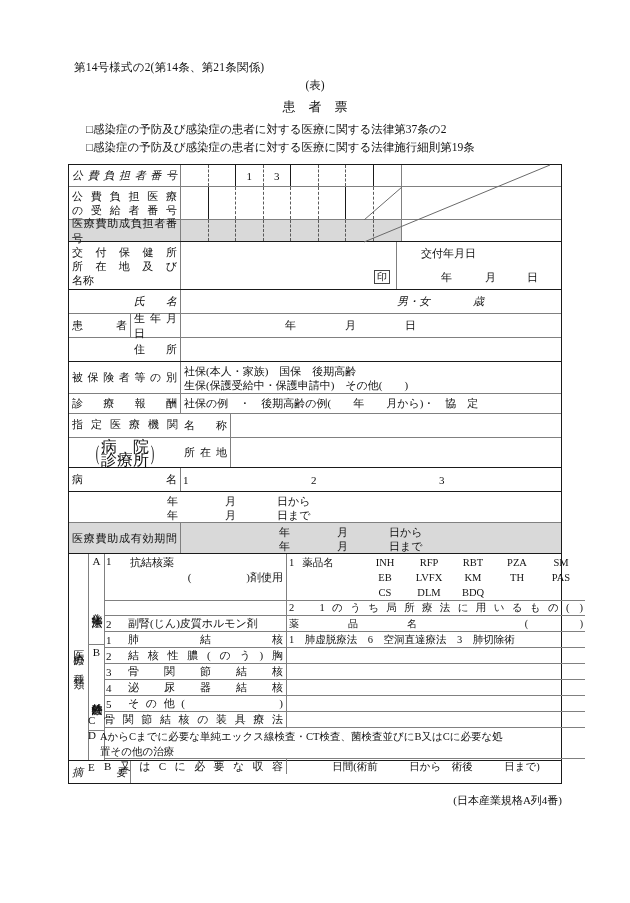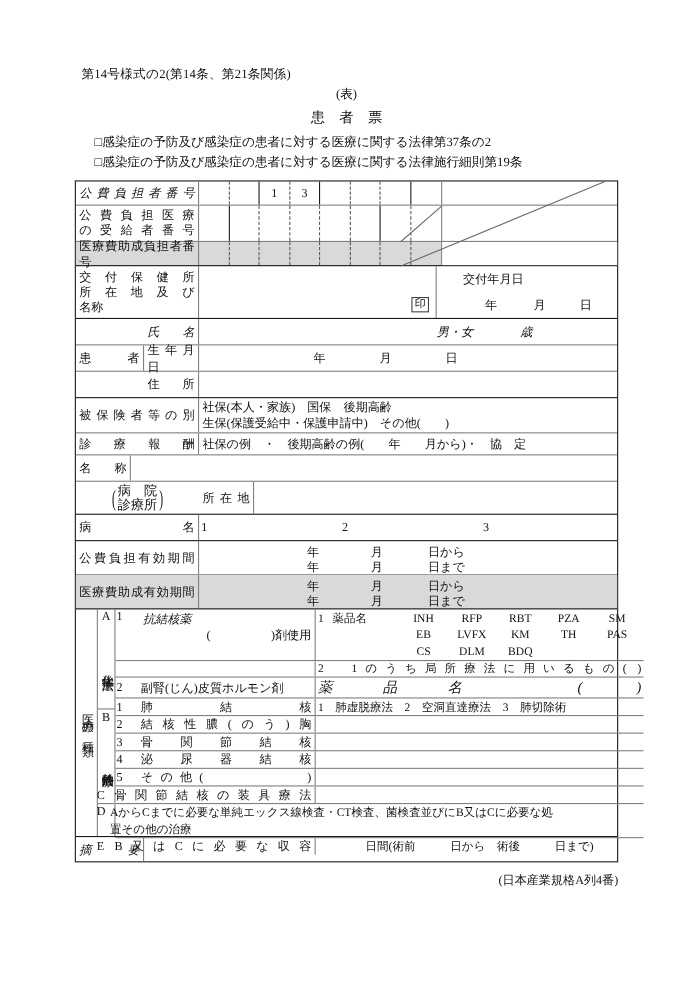--- a/index.html
+++ b/index.html
@@ -69,21 +69,21 @@
   }
 
   .twoline{display:flex;flex-direction:column;justify-content:center;line-height:14px;width:100%;}
 
   .drugtbl{font-size:10.5px;line-height:15px;width:100%;}
   .drugrow{display:flex;}
   .drugrow .lbl{width:74px;}
   .drugrow .dc{width:44px;text-align:center;}
   .hospital{
     display:flex;align-items:center;justify-content:center;
-    flex-direction:column;font-size:12px;line-height:13px;
+    flex-direction:column;font-size:16px;line-height:13px;
   }
   .curly{display:flex;align-items:center;font-size:10.5px;}
   .curly .bl{font-size:21px;line-height:10px;transform:scaleX(.5);display:inline-block;}
   .footer{position:absolute;left:0;top:793px;width:562px;text-align:right;font-size:11px;}
   .just{display:flex;justify-content:space-between;width:100%;}
 </style>
 </head>
 <body>
 
 <div class="page">
@@ -225,20 +225,23 @@
     <div class="row" style="height:20px;">
       <div class="cellL" style="width:112px;">
         <span class="just" style="text-align: justify; text-align-last: justify; display: block; width: 100%;">診療報酬</span>
       </div>
       <div class="cellR">
         <span>社保の例　・　後期高齢の例(　　年　　月から)・　協　定</span>
       </div>
     </div>
 
     <div class="row" style="height:24px;">
+      <div class="cellL" style="width:112px;border-right:none;align-items:flex-start;">
+        <span class="just" style="padding-top: 3px; text-align: justify; text-align-last: justify; display: block; width: 100%;">指定医療機関</span>
+      </div>
       <div class="cellL" style="width:50px;">
         <span class="just" style="text-align: justify; text-align-last: justify; display: block; width: 100%;">名　称</span>
       </div>
       <div class="cellR"></div>
     </div>
 
     <div class="row thick" style="height:30px;">
       <div class="cellL" style="width:112px;border-right:none;justify-content:center;">
         <span class="curly">
           <span class="bl">(</span>
@@ -260,23 +263,20 @@
         <span class="just" style="text-align: justify; text-align-last: justify; display: block; width: 100%;">病　　　　　名</span>
       </div>
       <div class="cellR" style="position:relative;">
         <span style="position:absolute;left:2px;">1</span>
         <span style="position:absolute;left:130px;">2</span>
         <span style="position:absolute;left:258px;">3</span>
       </div>
     </div>
 
     <div class="row" style="height:31px;">
-      <div class="cellL" style="width:112px;">
-        <span class="just" style="text-align: justify; text-align-last: justify; display: block; width: 100%;">公費負担有効期間</span>
-      </div>
       <div class="cellR" style="position:relative;">
         <span style="position:absolute;left:98px;top:2px;">年</span>
         <span style="position:absolute;left:156px;top:2px;">月</span>
         <span style="position:absolute;left:208px;top:2px;">日から</span>
         <span style="position:absolute;left:98px;top:16px;">年</span>
         <span style="position:absolute;left:156px;top:16px;">月</span>
         <span style="position:absolute;left:208px;top:16px;">日まで</span>
       </div>
     </div>
 
@@ -310,21 +310,21 @@
           <span class="vtxt" style="flex:1;letter-spacing:0px;">外科的療法</span>
         </div>
         <div style="flex:1;"></div>
       </div>
 
       <div style="flex:1;display:flex;flex-direction:column;">
 
         <div style="height:47px;display:flex;border-bottom:1px solid #808080;box-sizing:border-box;">
           <div class="cellL" style="width:10px;border-right:none;align-items:flex-start;font-size:11px;padding:1px 0 0 1px;">1</div>
           <div class="cellL" style="width:172px;align-items:flex-start;flex-direction:column;padding-top:1px;">
-            <span style="padding-left:12px;font-style:italic;">抗結核薬</span>
+            <span style="padding-left:12px;">抗結核薬</span>
             <span style="align-self:flex-end;">(　　　　　)剤使用</span>
           </div>
           <div class="cellR" style="align-items:flex-start;flex-direction:column;padding:1px 2px 0 2px;">
             <div class="drugtbl">
               <div class="drugrow">
                 <span class="lbl"><span>1</span>&nbsp;&nbsp;&nbsp;<span>薬品名</span></span>
                 <span class="dc">INH</span>
                 <span class="dc">RFP</span>
                 <span class="dc">RBT</span>
                 <span class="dc">PZA</span>
@@ -358,35 +358,35 @@
               <span>)</span>
             </span>
           </div>
         </div>
 
         <div style="height:19px;display:flex;border-bottom:1px solid #808080;box-sizing:border-box;">
           <div class="cellL" style="width:10px;border-right:none;font-size:11px;padding:0 0 0 1px;">2</div>
           <div class="cellL" style="width:172px;text-align:right;">
             <span style="padding-left:10px;">副腎(じん)皮質ホルモン剤</span>
           </div>
-          <div class="cellR" style="font-size:13px;padding:0 2px;font-style:italic;">
+          <div class="cellR" style="font-size:10px;padding:0 2px;">
             <span class="just" style="text-align: justify; text-align-last: justify; display: block; width: 100%;">
               <span>薬品名　(</span>
               <span>)</span>
             </span>
           </div>
         </div>
 
         <div style="height:17px;display:flex;border-bottom:1px solid #808080;box-sizing:border-box;">
           <div class="cellL" style="width:10px;border-right:none;font-size:11px;padding:0 0 0 1px;">1</div>
           <div class="cellL" style="width:172px;">
             <span class="just" style="padding-left: 10px; text-align: justify; text-align-last: justify; display: block; width: 100%;">肺　　　結　　　核</span>
           </div>
           <div class="cellR" style="font-size:10.5px;padding:0 2px;">
-            <span>1　肺虚脱療法　2　空洞直達療法　3　肺切除術</span>
+            <span>1　肺虚脱療法　6　空洞直達療法　3　肺切除術</span>
           </div>
         </div>
 
         <div style="height:17px;display:flex;border-bottom:1px solid #808080;box-sizing:border-box;">
           <div class="cellL" style="width:10px;border-right:none;font-size:11px;padding:0 0 0 1px;">2</div>
           <div class="cellL" style="width:172px;">
             <span class="just" style="padding-left: 10px; text-align: justify; text-align-last: justify; display: block; width: 100%;">結核性膿(のう)胸</span>
           </div>
           <div class="cellR"></div>
         </div>

